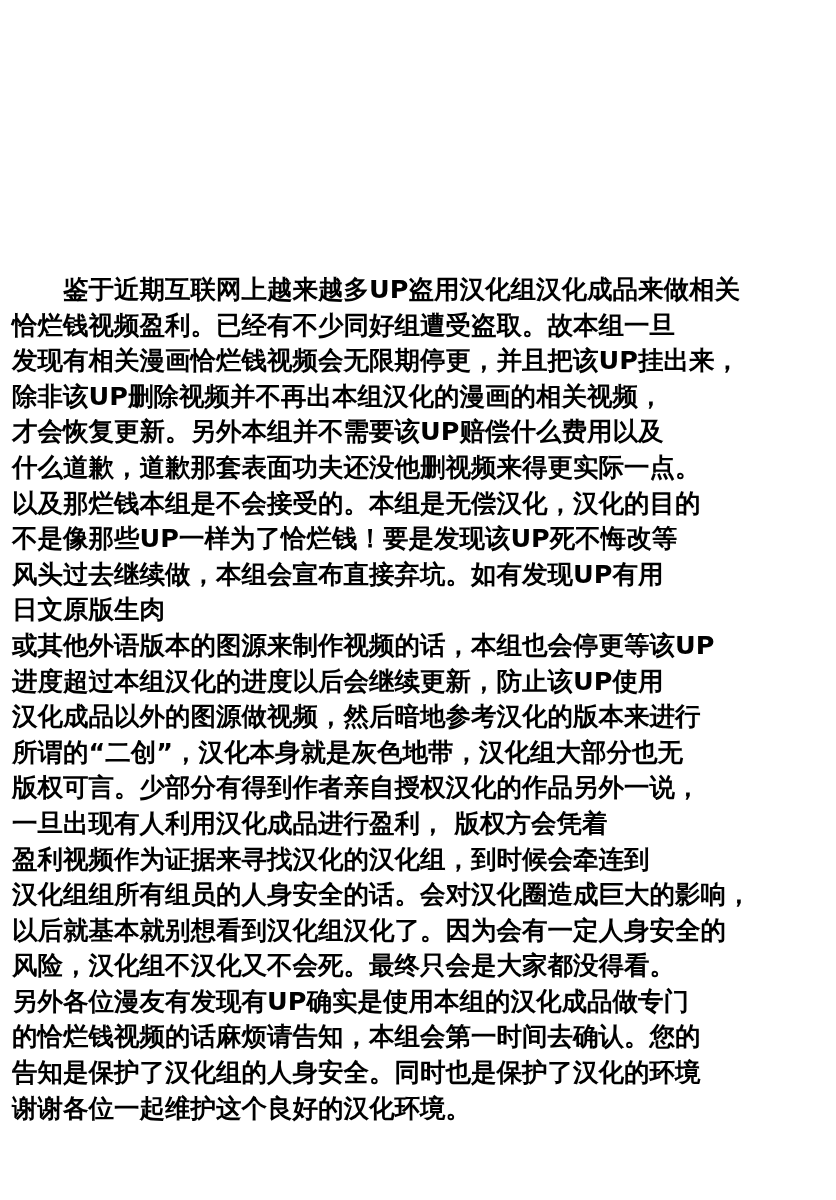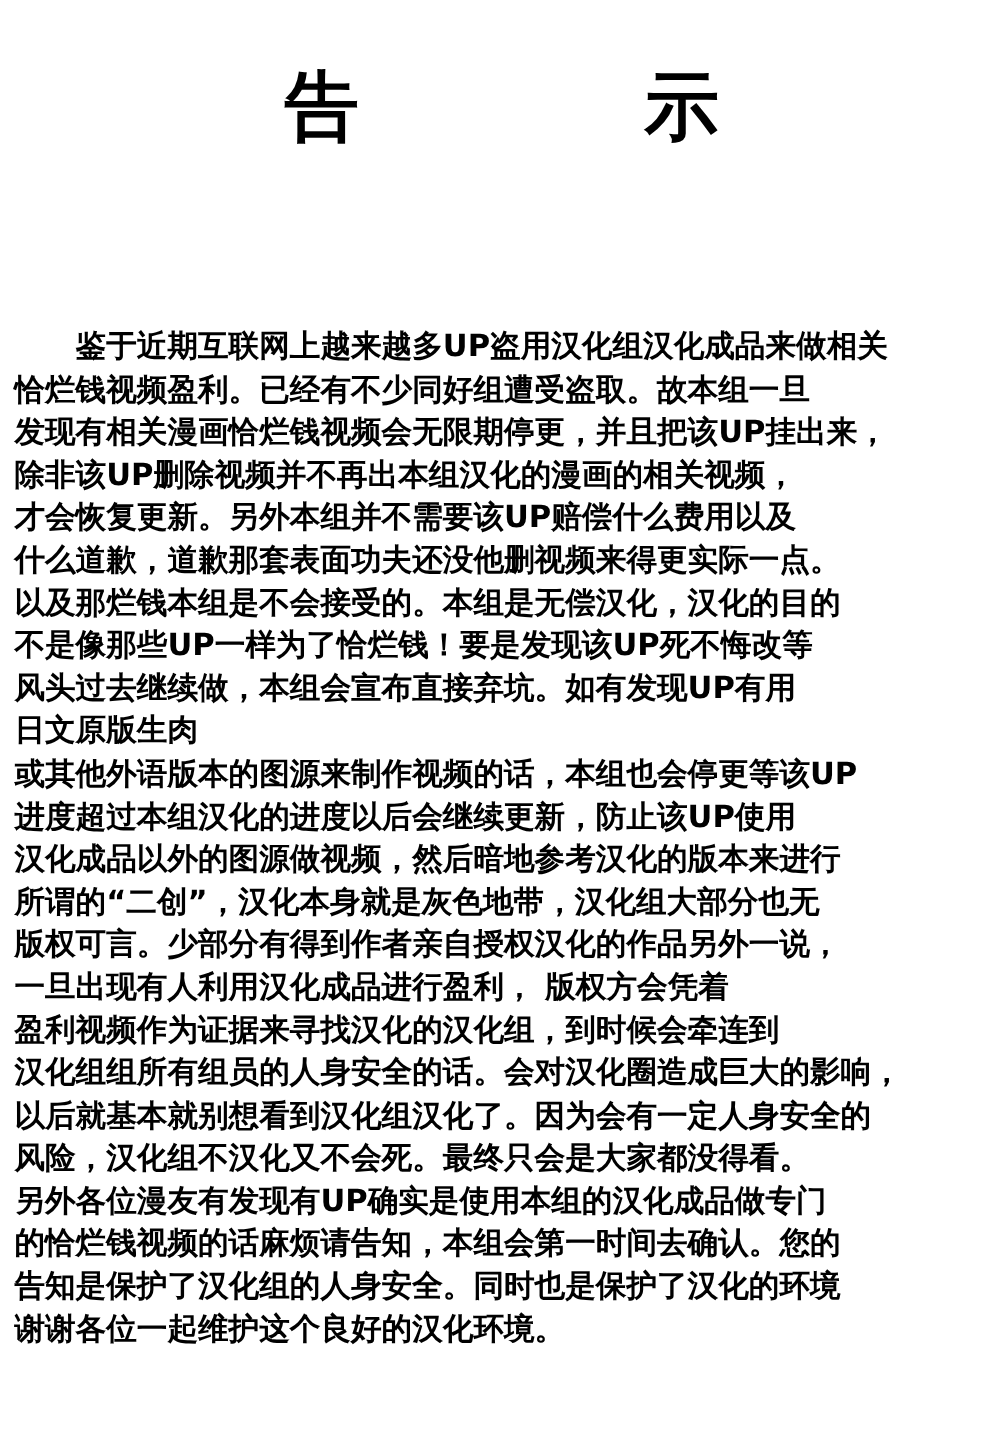--- a/index.html
+++ b/index.html
@@ -61,21 +61,20 @@
     height: 118px;
     opacity: 0.45;
   }
   .watermark svg { display: block; }
 </style>
 </head>
 <body>
 
 <div class="page">
 
-  <div class="notice-title">告　　示</div>
 
   <div class="notice-body">　　鉴于近期互联网上越来越多UP盗用汉化组汉化成品来做相关
 恰烂钱视频盈利。已经有不少同好组遭受盗取。故本组一旦
 发现有相关漫画恰烂钱视频会无限期停更，并且把该UP挂出来，
 除非该UP删除视频并不再出本组汉化的漫画的相关视频，
 才会恢复更新。另外本组并不需要该UP赔偿什么费用以及
 什么道歉，道歉那套表面功夫还没他删视频来得更实际一点。
 以及那烂钱本组是不会接受的。本组是无偿汉化，汉化的目的
 不是像那些UP一样为了恰烂钱！要是发现该UP死不悔改等
 风头过去继续做，本组会宣布直接弃坑。如有发现UP有用

